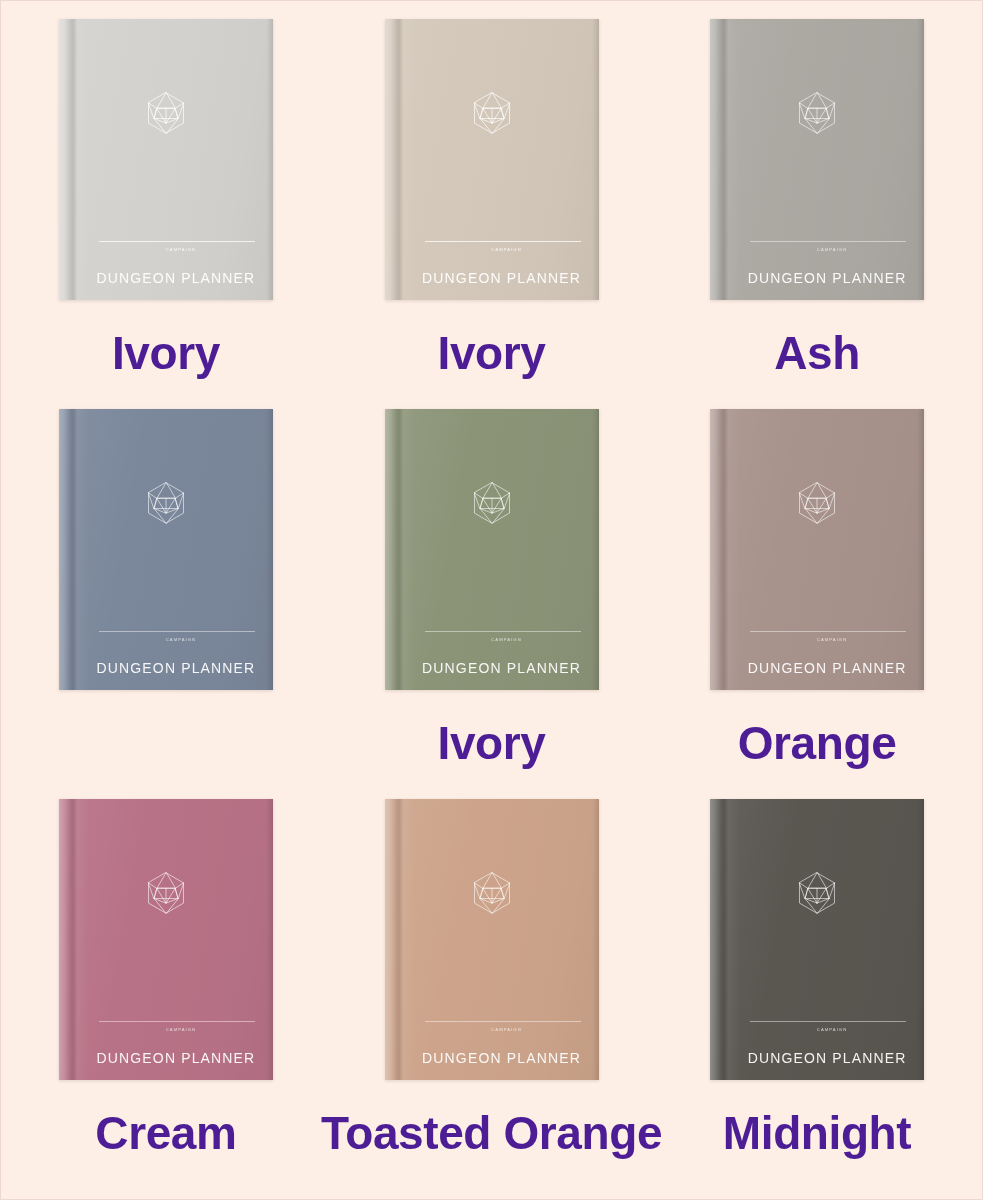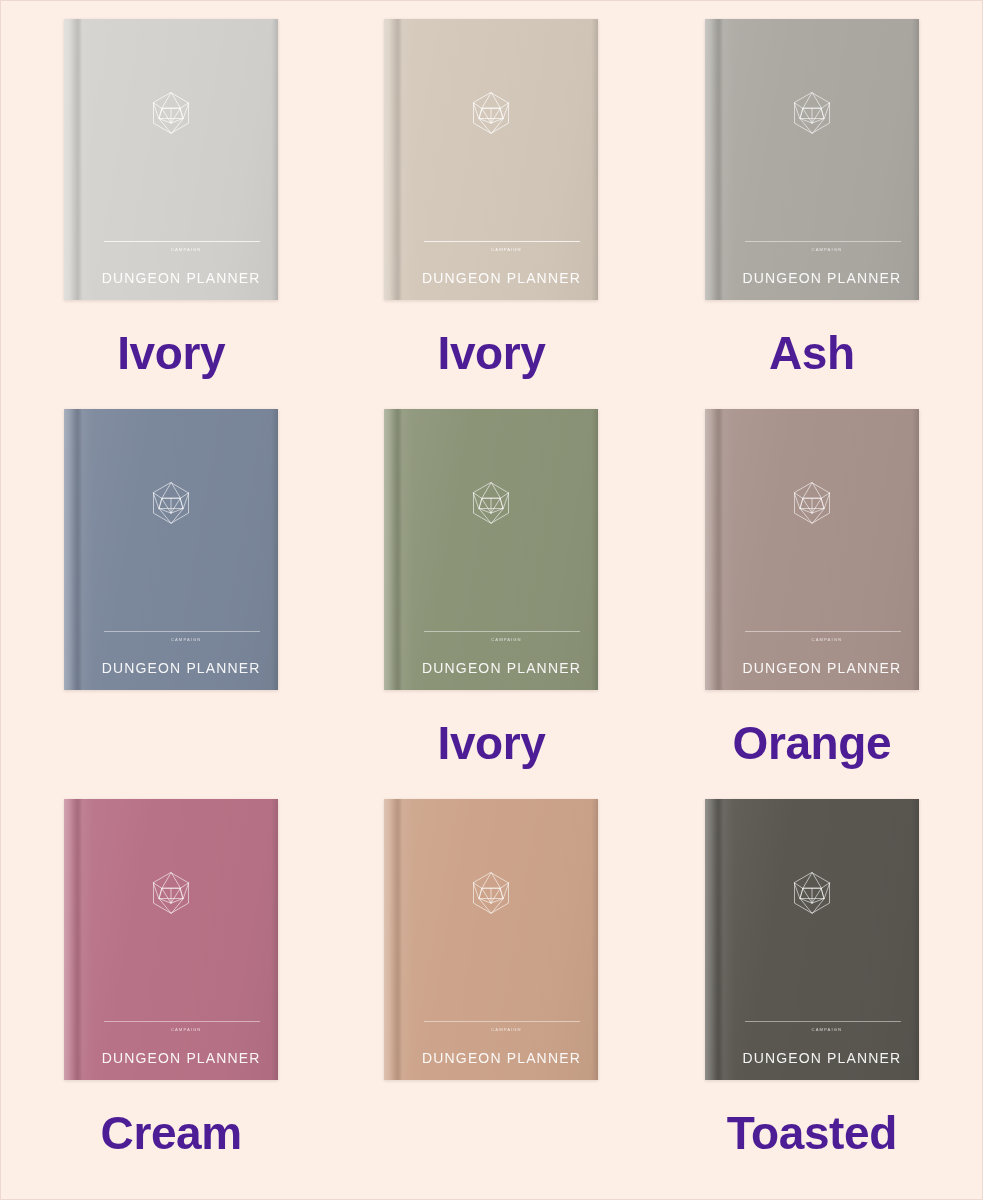--- a/index.html
+++ b/index.html
@@ -318,20 +318,21 @@
             <path d="M12 28 L30 40 L24 62 Z"></path>
             <path d="M50 94 L24 62 L76 62 Z"></path>
             <path d="M30 40 L24 62 L50 72 L76 62 L70 40 Z"></path>
             <path d="M30 40 L50 72 M70 40 L50 72 M50 40 L50 72"></path>
           </svg>
         </div>
         <div class="rule"></div>
         <div class="campaign">CAMPAIGN</div>
         <div class="title">DUNGEON PLANNER</div>
       </div>
+      <div class="name">Toasted Orange</div>
     </div>
     <div class="cell">
       <div class="book" style="--cv:#5A5751">
         <div class="cover"></div>
         <div class="sheen"></div>
         <div class="spine"></div>
         <div class="logo">
           <svg viewBox="0 0 100 100" fill="none" stroke="rgba(255,255,255,0.80)" stroke-width="1.6" stroke-linejoin="round" stroke-linecap="round">
             <path d="M50 6 L88 28 L88 72 L50 94 L12 72 L12 28 Z"></path>
             <path d="M50 6 L30 40 L70 40 Z"></path>
@@ -339,15 +340,15 @@
             <path d="M12 28 L30 40 L24 62 Z"></path>
             <path d="M50 94 L24 62 L76 62 Z"></path>
             <path d="M30 40 L24 62 L50 72 L76 62 L70 40 Z"></path>
             <path d="M30 40 L50 72 M70 40 L50 72 M50 40 L50 72"></path>
           </svg>
         </div>
         <div class="rule"></div>
         <div class="campaign">CAMPAIGN</div>
         <div class="title">DUNGEON PLANNER</div>
       </div>
-      <div class="name">Toasted</div>
+      <div class="name">Midnight</div>
     </div>
   </div>
 
 </body></html>

